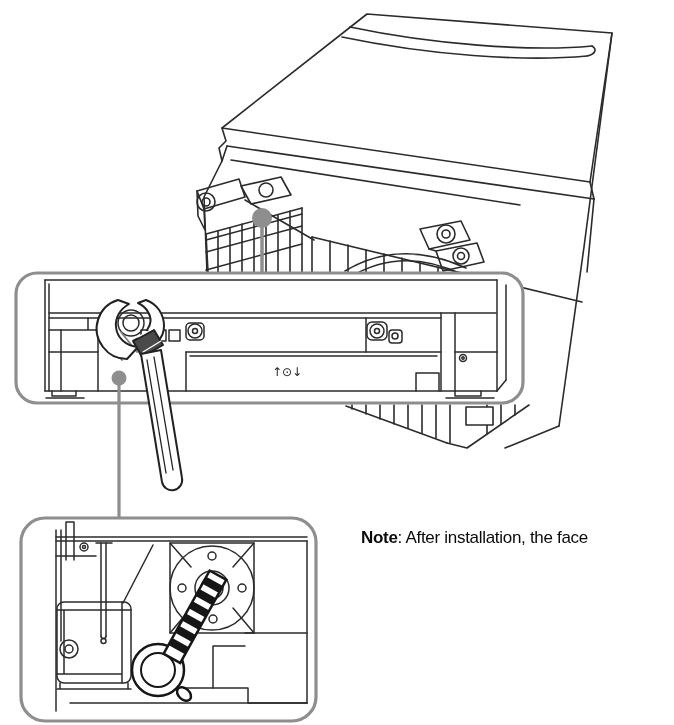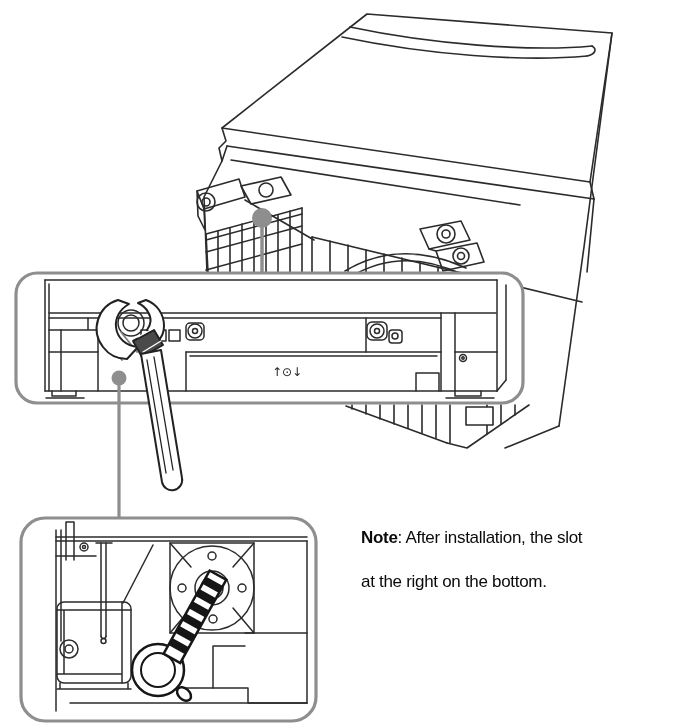--- a/index.html
+++ b/index.html
@@ -228,17 +228,16 @@
         <rect x="47" y="-9.5" width="8" height="19" fill="#161616"></rect>
         <rect x="61" y="-9.5" width="8" height="19" fill="#161616"></rect>
         <rect x="75" y="-9.5" width="8" height="19" fill="#161616"></rect>
       </g>
       <ellipse cx="184" cy="694" rx="8" ry="5.5" transform="rotate(42 184 694)" fill="#ffffff" stroke="#161616" stroke-width="2.5"></ellipse>
     </g>
   </g>
 </svg>
 
 <div class="note">
-  <span><b>Note</b><span>: After installation, the slot</span></span><br>
+  <span><b>Note</b><span>: After installation, the face</span></span><br>
   <br>
-  <span>at the right on the bottom.</span>
 </div>
 </div>
 
 </body></html>

